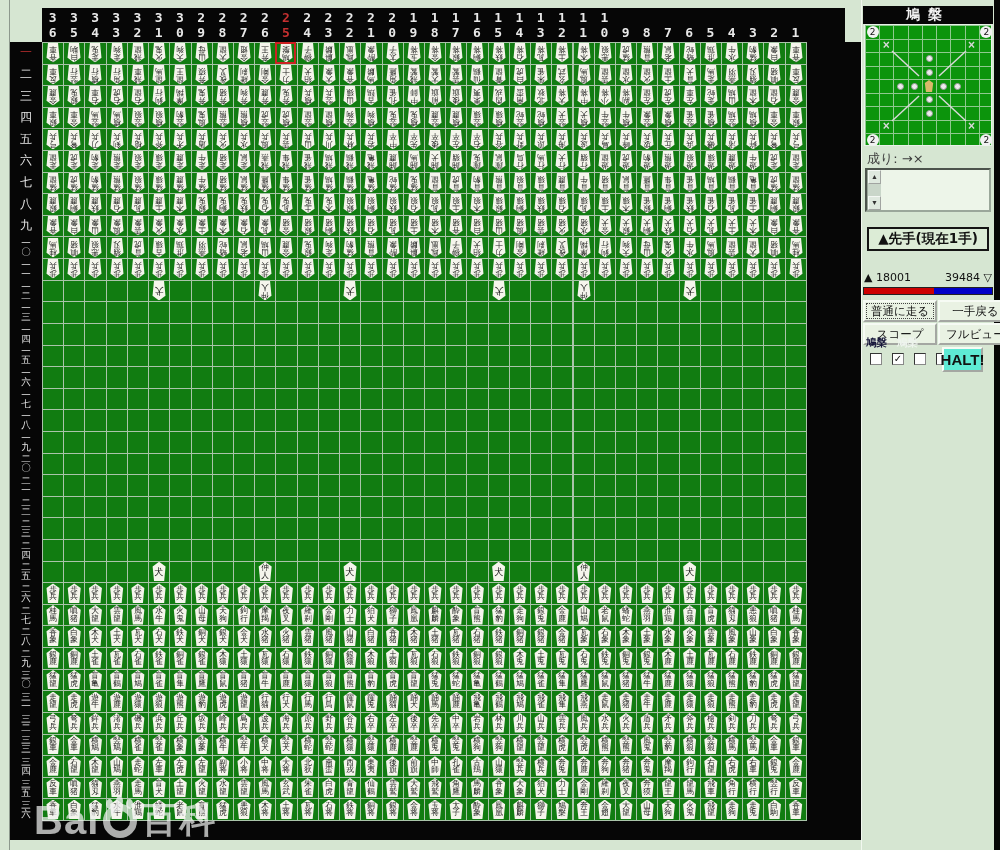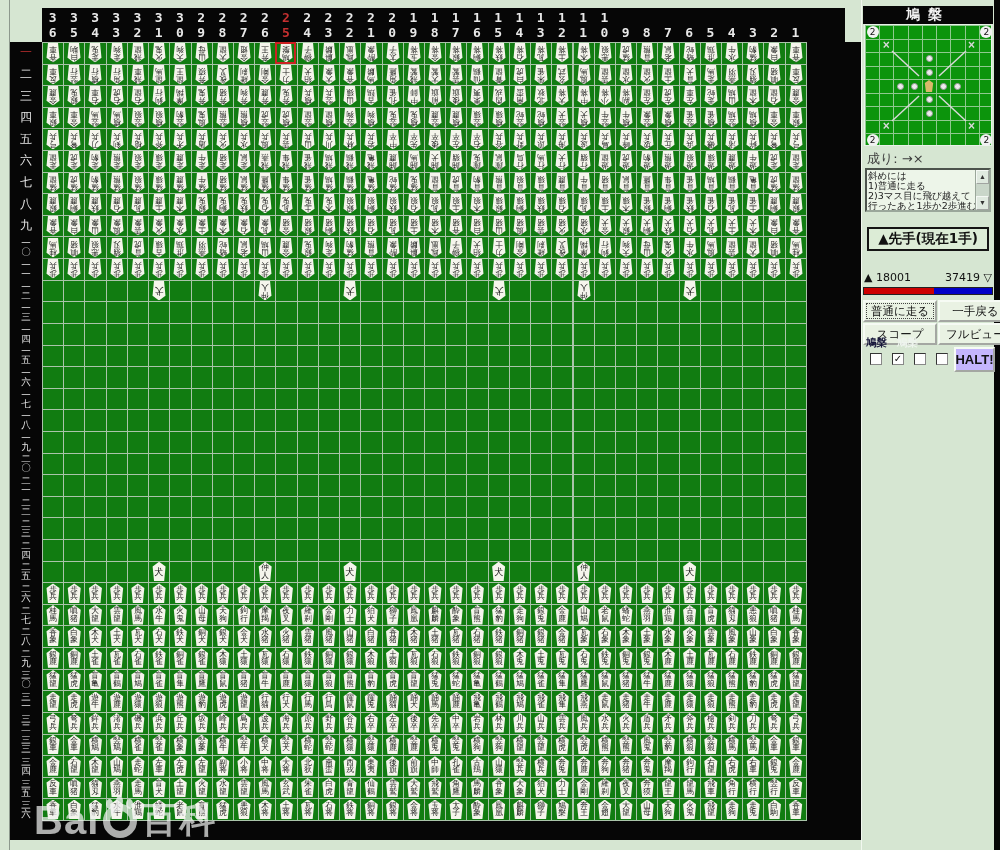--- a/index.html
+++ b/index.html
@@ -69,22 +69,22 @@
            grid-template-columns:1fr 1fr;grid-auto-rows:22px;gap:1px;}
   .sbtn{background:#e9f2e3;border:2px outset #f6fbf4;font-size:11.5px;color:#111;
         font-family:"DejaVu Sans",sans-serif;display:flex;align-items:center;justify-content:center;
         white-space:nowrap;cursor:default;}
   .sbtn.focus{outline:1px dotted #444;outline-offset:-4px;}
   #plabels{position:absolute;left:4px;top:336px;font-size:10.5px;font-weight:bold;font-family:"DejaVu Sans",sans-serif;}
   #plabels .dk{color:#16163a;} #plabels .lt{color:#eef4ee;margin-left:10px;}
   #checkrow{position:absolute;left:8px;top:351px;width:124px;height:18px;}
   .cbox{position:absolute;top:2px;width:12px;height:12px;background:#fdfdfd;border:1px inset #888;
         box-sizing:border-box;font-size:10px;line-height:9px;text-align:center;color:#111;}
-  #haltbtn{position:absolute;left:92px;top:347px;width:37px;height:21px;background:#c4b5fd;
-           border:2px outset #f6fbf4;font-weight:bold;font-size:13px;display:flex;align-items:center;
+  #haltbtn{position:absolute;left:80px;top:347px;width:37px;height:21px;background:#5eead4;
+           border:2px outset #f6fbf4;font-weight:bold;font-size:15px;display:flex;align-items:center;
            justify-content:center;color:#111;}
   
   #wm{position:absolute;left:34px;top:796px;display:flex;align-items:center;z-index:50;
       color:rgba(238,240,238,.72);font-weight:bold;font-family:"Liberation Sans",sans-serif;}
   #wm .t{font-size:40px;letter-spacing:1px;}
   #wmpaw{width:34px;height:34px;border:7px solid rgba(238,240,238,.72);border-radius:50%;
          margin:0 4px;position:relative;box-sizing:border-box;}
   #wmpaw i{position:absolute;width:7px;height:10px;border-radius:50%;background:rgba(238,240,238,.82);top:-12px;}
   #wm .kj{font-size:36px;font-family:"DejaVu Sans",sans-serif;letter-spacing:2px;}
   #vline{position:absolute;left:9px;top:0;width:1px;height:850px;background:#8d998d;}
@@ -3618,35 +3618,29 @@
         <div class="mdot" style="left: 60.5px; top: 30.3889px;"></div>
         <div class="mdot" style="left: 60.5px; top: 71.0556px;"></div>
         <div class="mdot" style="left: 60.5px; top: 84.6111px;"></div>
         <div class="mdot" style="left: 46.2778px; top: 57.5px;"></div>
         <div class="mdot" style="left: 32.0556px; top: 57.5px;"></div>
         <div class="mdot" style="left: 74.7222px; top: 57.5px;"></div>
         <div class="mdot" style="left: 88.9444px; top: 57.5px;"></div>
       </div>
     <div id="promo">成り:  →×</div>
     <div id="rules">
-      <div id="ruletext">
-          <div>斜めには</div>
-          <div>1)普通に走る</div>
-          <div>2)3マス目に飛び越えて</div>
-          <div>行ったあと1歩か2歩進む</div>
-        </div>
       <div id="rscroll">
         <div class="sarrow">▲</div>
         <div class="sarrow">▼</div>
       </div>
     </div>
     <div id="turnbox">▲先手(現在1手)</div>
     <div id="scores">
       <span>▲ 18001</span>
-      <span>37419 ▽</span>
+      <span>39484 ▽</span>
     </div>
     <div id="pbar">
       <div id="pred" style="width: 55%; background: rgb(204, 0, 0);"></div>
       <div id="pblue" style="background: rgb(0, 0, 200);"></div>
     </div>
     <div id="btngrid">
         <button class="sbtn focus">普通に走る</button>
         <button class="sbtn">一手戻る</button>
         <button class="sbtn">スコープ</button>
         <button class="sbtn">フルビュー</button>

